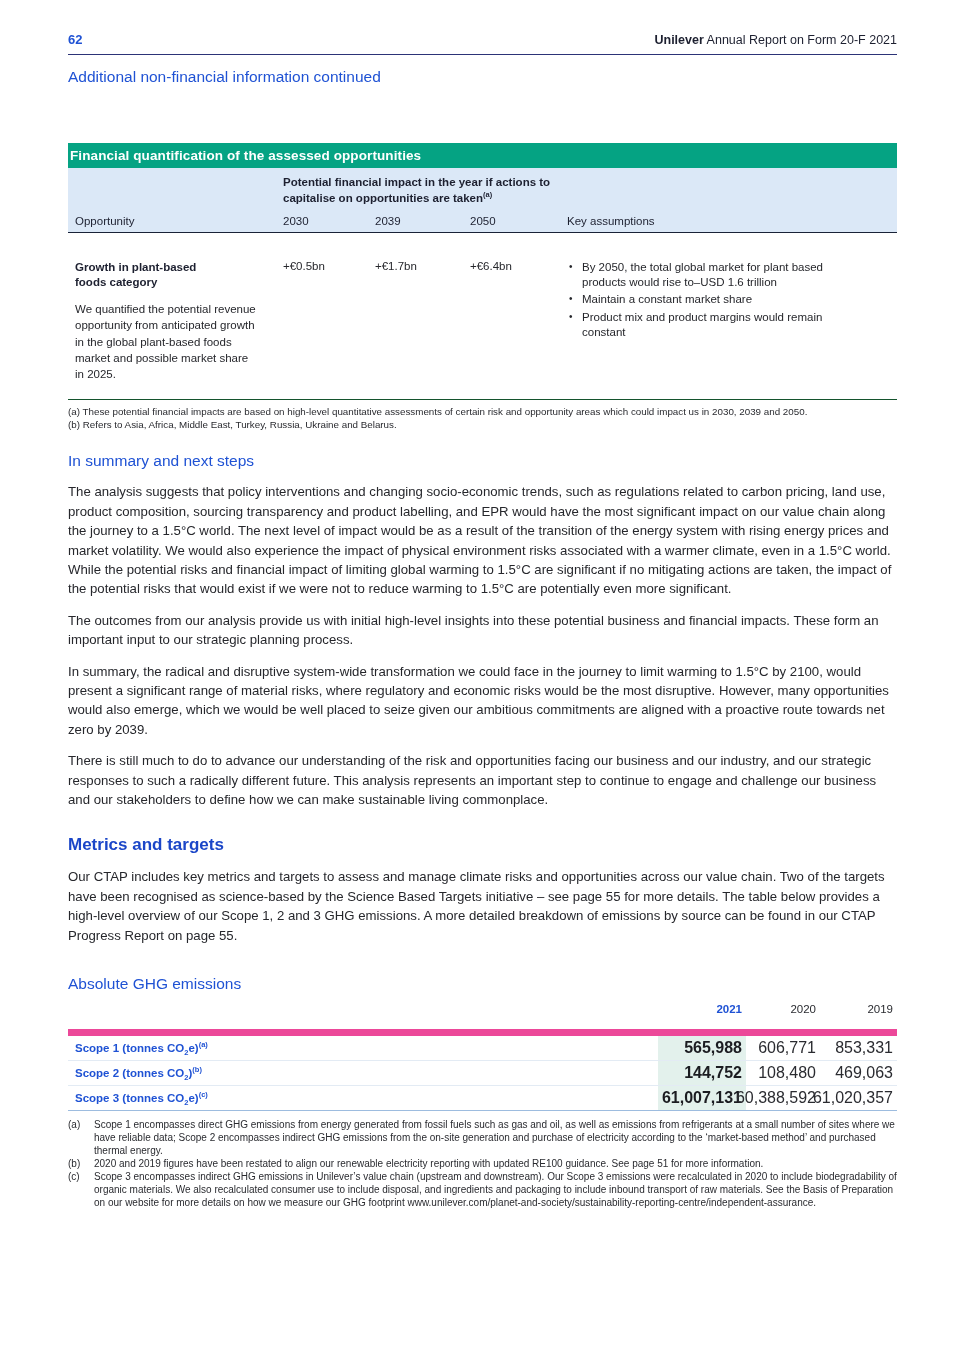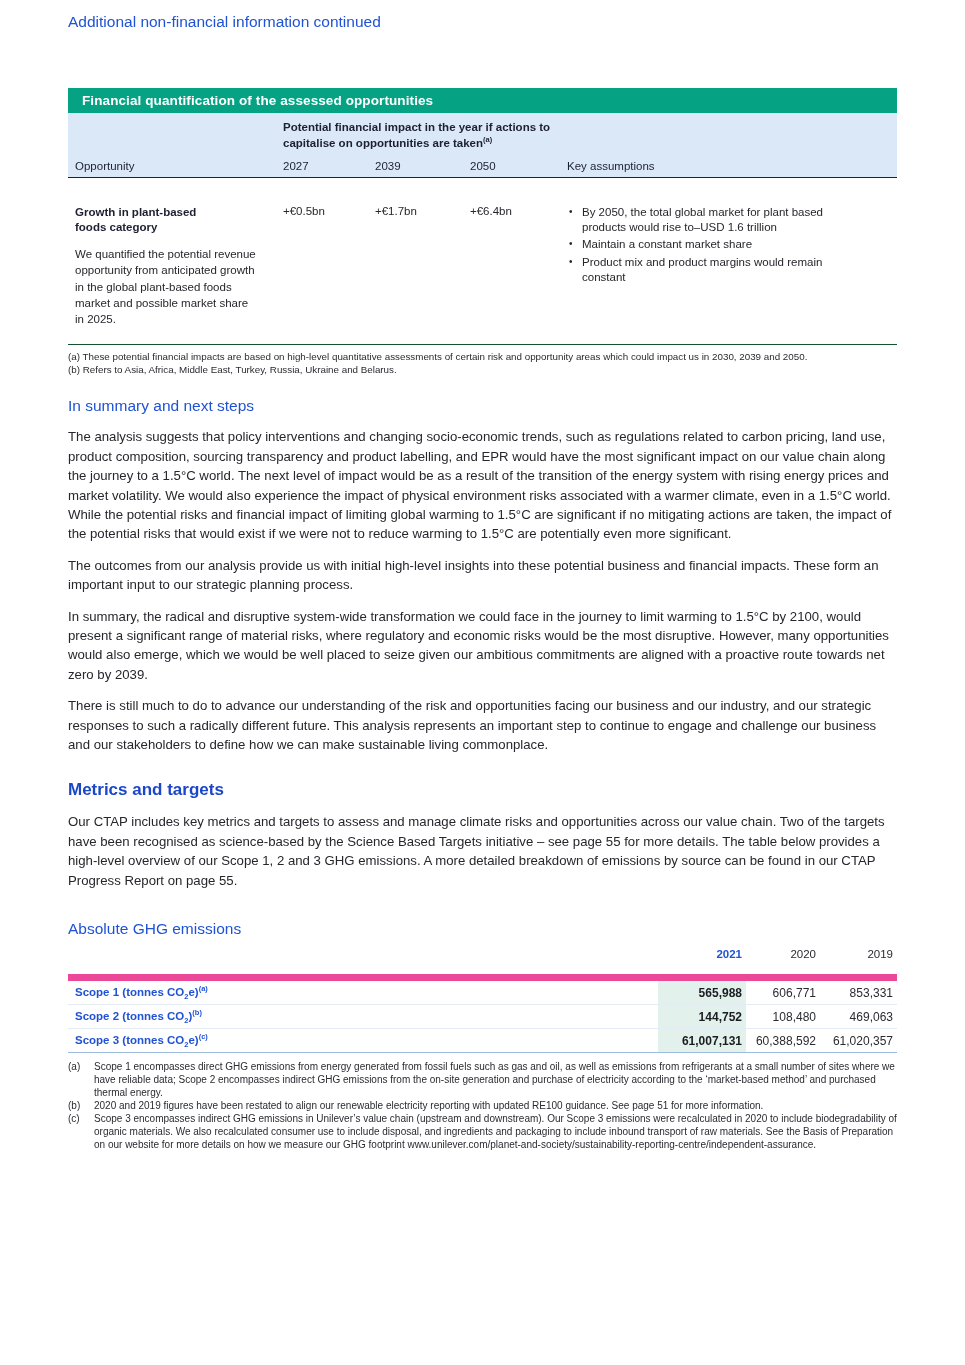--- a/index.html
+++ b/index.html
@@ -16,21 +16,21 @@
   }
   .page-num { color:#1f52d4; font-weight:bold; font-size:13px; }
   .report-ref { font-size:12.5px; color:#1d2030; }
   .report-ref .brand { font-weight:bold; }
   .section-title { margin-top:13px; font-size:15.5px; color:#1f52d4; font-weight:normal; }
 
   
   .opp-table { margin-top:57px; }
   .opp-title-bar {
     background:#05a383; color:#ffffff; font-weight:bold; font-size:13.5px;
-    padding:5px 9px 5px 14px; letter-spacing:0.1px;
+    padding:5px 9px 5px 2px; letter-spacing:0.1px;
   }
   .opp-grid { display:grid; grid-template-columns:215px 92px 95px 97px 1fr; }
   .opp-head { background:#dbe8f7; padding-top:7px; }
   .impact-header {
     grid-column:2 / 6; font-weight:bold; font-size:11.5px; line-height:1.3;
     max-width:314px; color:#1d2030;
   }
   .impact-header sup { font-size:7.5px; }
   .opp-cols-row { padding-top:9px; padding-bottom:5px; border-bottom:1px solid #1a2338; }
   .opp-col-h { font-weight:normal; font-size:11.5px; color:#1d2030; }
@@ -66,46 +66,50 @@
   .ghg-table { margin-top:10px; }
   .ghg-row { display:grid; grid-template-columns:1fr 88px 74px 77px; align-items:center; }
   .ghg-head-row { border-bottom:7px solid #ec4899; padding-bottom:14px; }
   .ghg-year { font-size:11.5px; text-align:right; color:#2a2b30; padding-right:4px; }
   .ghg-year.current { color:#1f52d4; font-weight:bold; }
   .ghg-data-row { border-bottom:1px solid #e3ebf4; }
   .ghg-data-row:last-child { border-bottom:1px solid #9dbcdf; }
   .scope-label { font-size:11.5px; font-weight:bold; color:#1f52d4; padding:3px 0 3px 7px; }
   .scope-label sub { font-size:7.5px; }
   .scope-label sup { font-size:7.5px; }
-  .ghg-val { font-size:12px; text-align:right; padding:3px 4px 3px 0; color:#2a2b30; align-self:stretch; display:flex; align-items:center; justify-content:flex-end; }
+  .ghg-val { font-size:16px; text-align:right; padding:3px 4px 3px 0; color:#2a2b30; align-self:stretch; display:flex; align-items:center; justify-content:flex-end; }
   .ghg-val.current { font-weight:bold; color:#1b1c21; background:#e3f1ec; }
   .ghg-footnotes { margin-top:7px; }
   .ghg-footnote { display:flex; font-size:10px; line-height:1.3; color:#2a2b30; }
   .fn-marker { width:26px; flex:0 0 26px; }
   .fn-text { flex:1; }
 </style>
 </head>
 <body>
 
 <div class="page">
 
+  <div class="page-header">
+    <span class="page-num">62</span>
+    <span class="report-ref"><span class="brand">Unilever</span><span> Annual Report on Form 20-F 2021</span></span>
+  </div>
 
   <h2 class="section-title">Additional non-financial information continued</h2>
 
   <div class="opp-table">
     <div class="opp-title-bar">Financial quantification of the assessed opportunities</div>
 
     <div class="opp-head">
       <div class="opp-grid">
         <div></div>
         <div class="impact-header"><span>Potential financial impact in the year if actions to capitalise on opportunities are taken</span><sup>(a)</sup></div>
       </div>
       <div class="opp-grid opp-cols-row">
         <div class="opp-col-h first">Opportunity</div>
-        <div class="opp-col-h">2027</div>
+        <div class="opp-col-h">2030</div>
         <div class="opp-col-h">2039</div>
         <div class="opp-col-h">2050</div>
         <div class="opp-col-h">Key assumptions</div>
       </div>
     </div>
 
     <div class="opp-grid opp-body">
       <div>
         <div class="opp-name">Growth in plant-based foods category</div>
         <div class="opp-desc">We quantified the potential revenue opportunity from anticipated growth in the global plant-based foods market and possible market share in 2025.</div>

